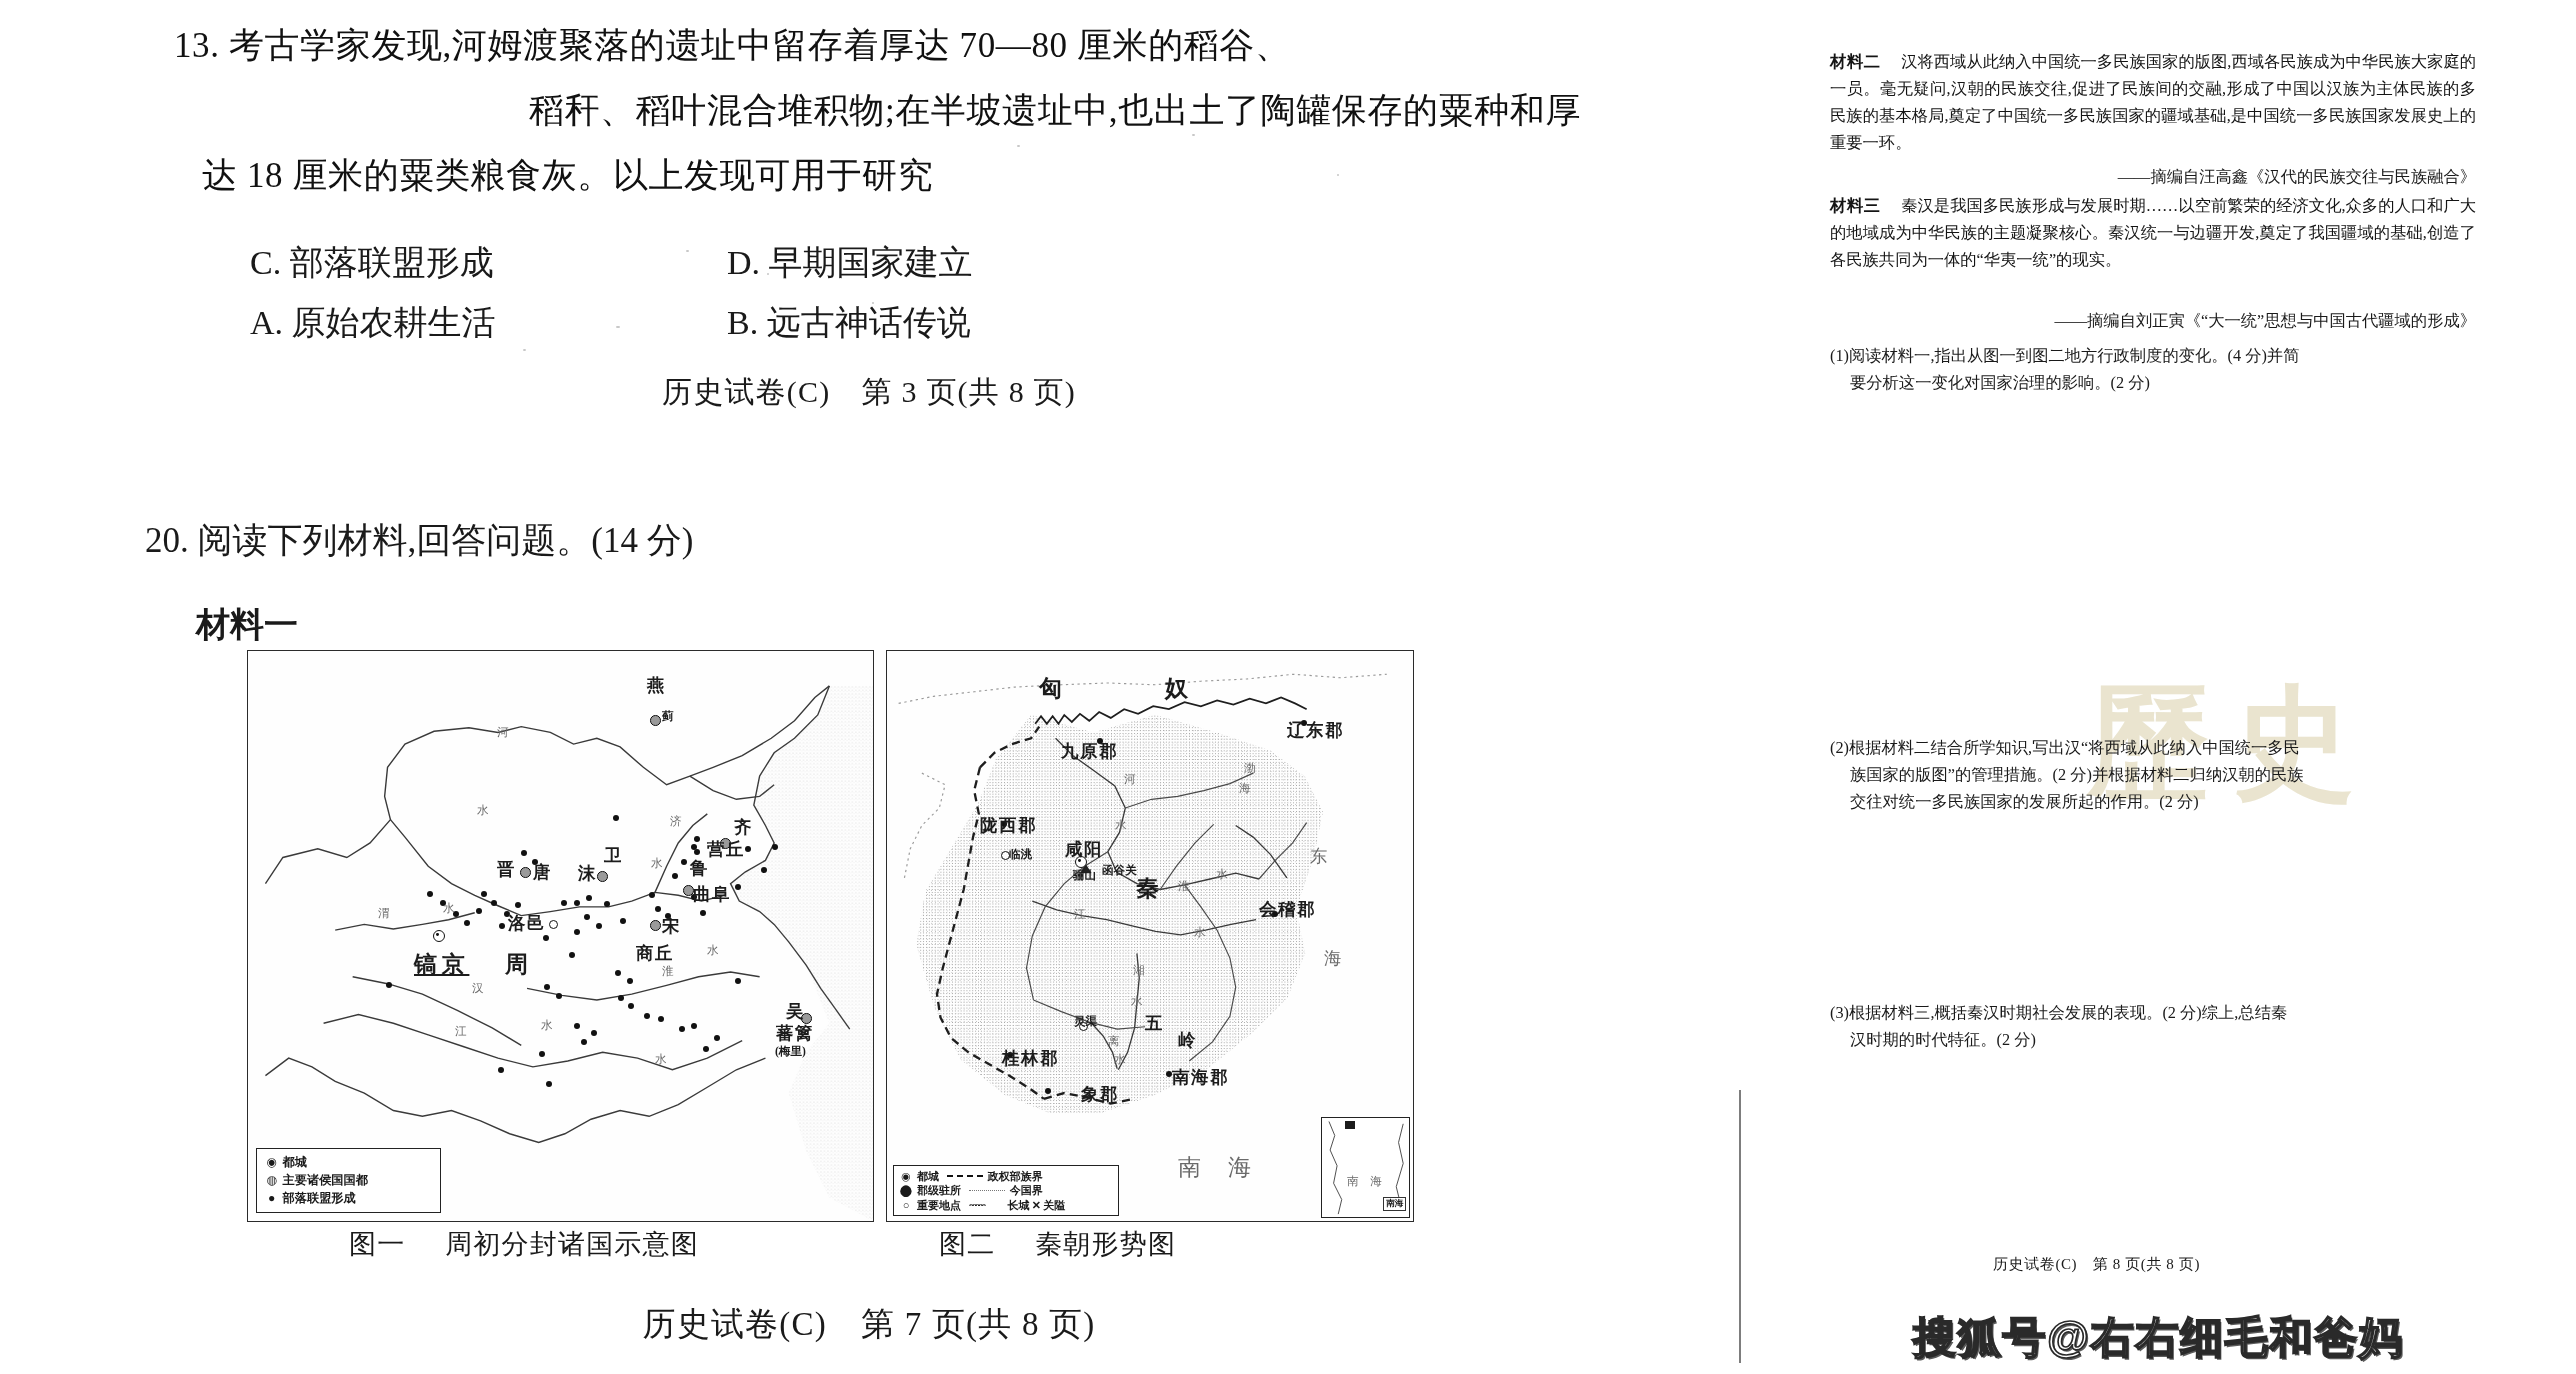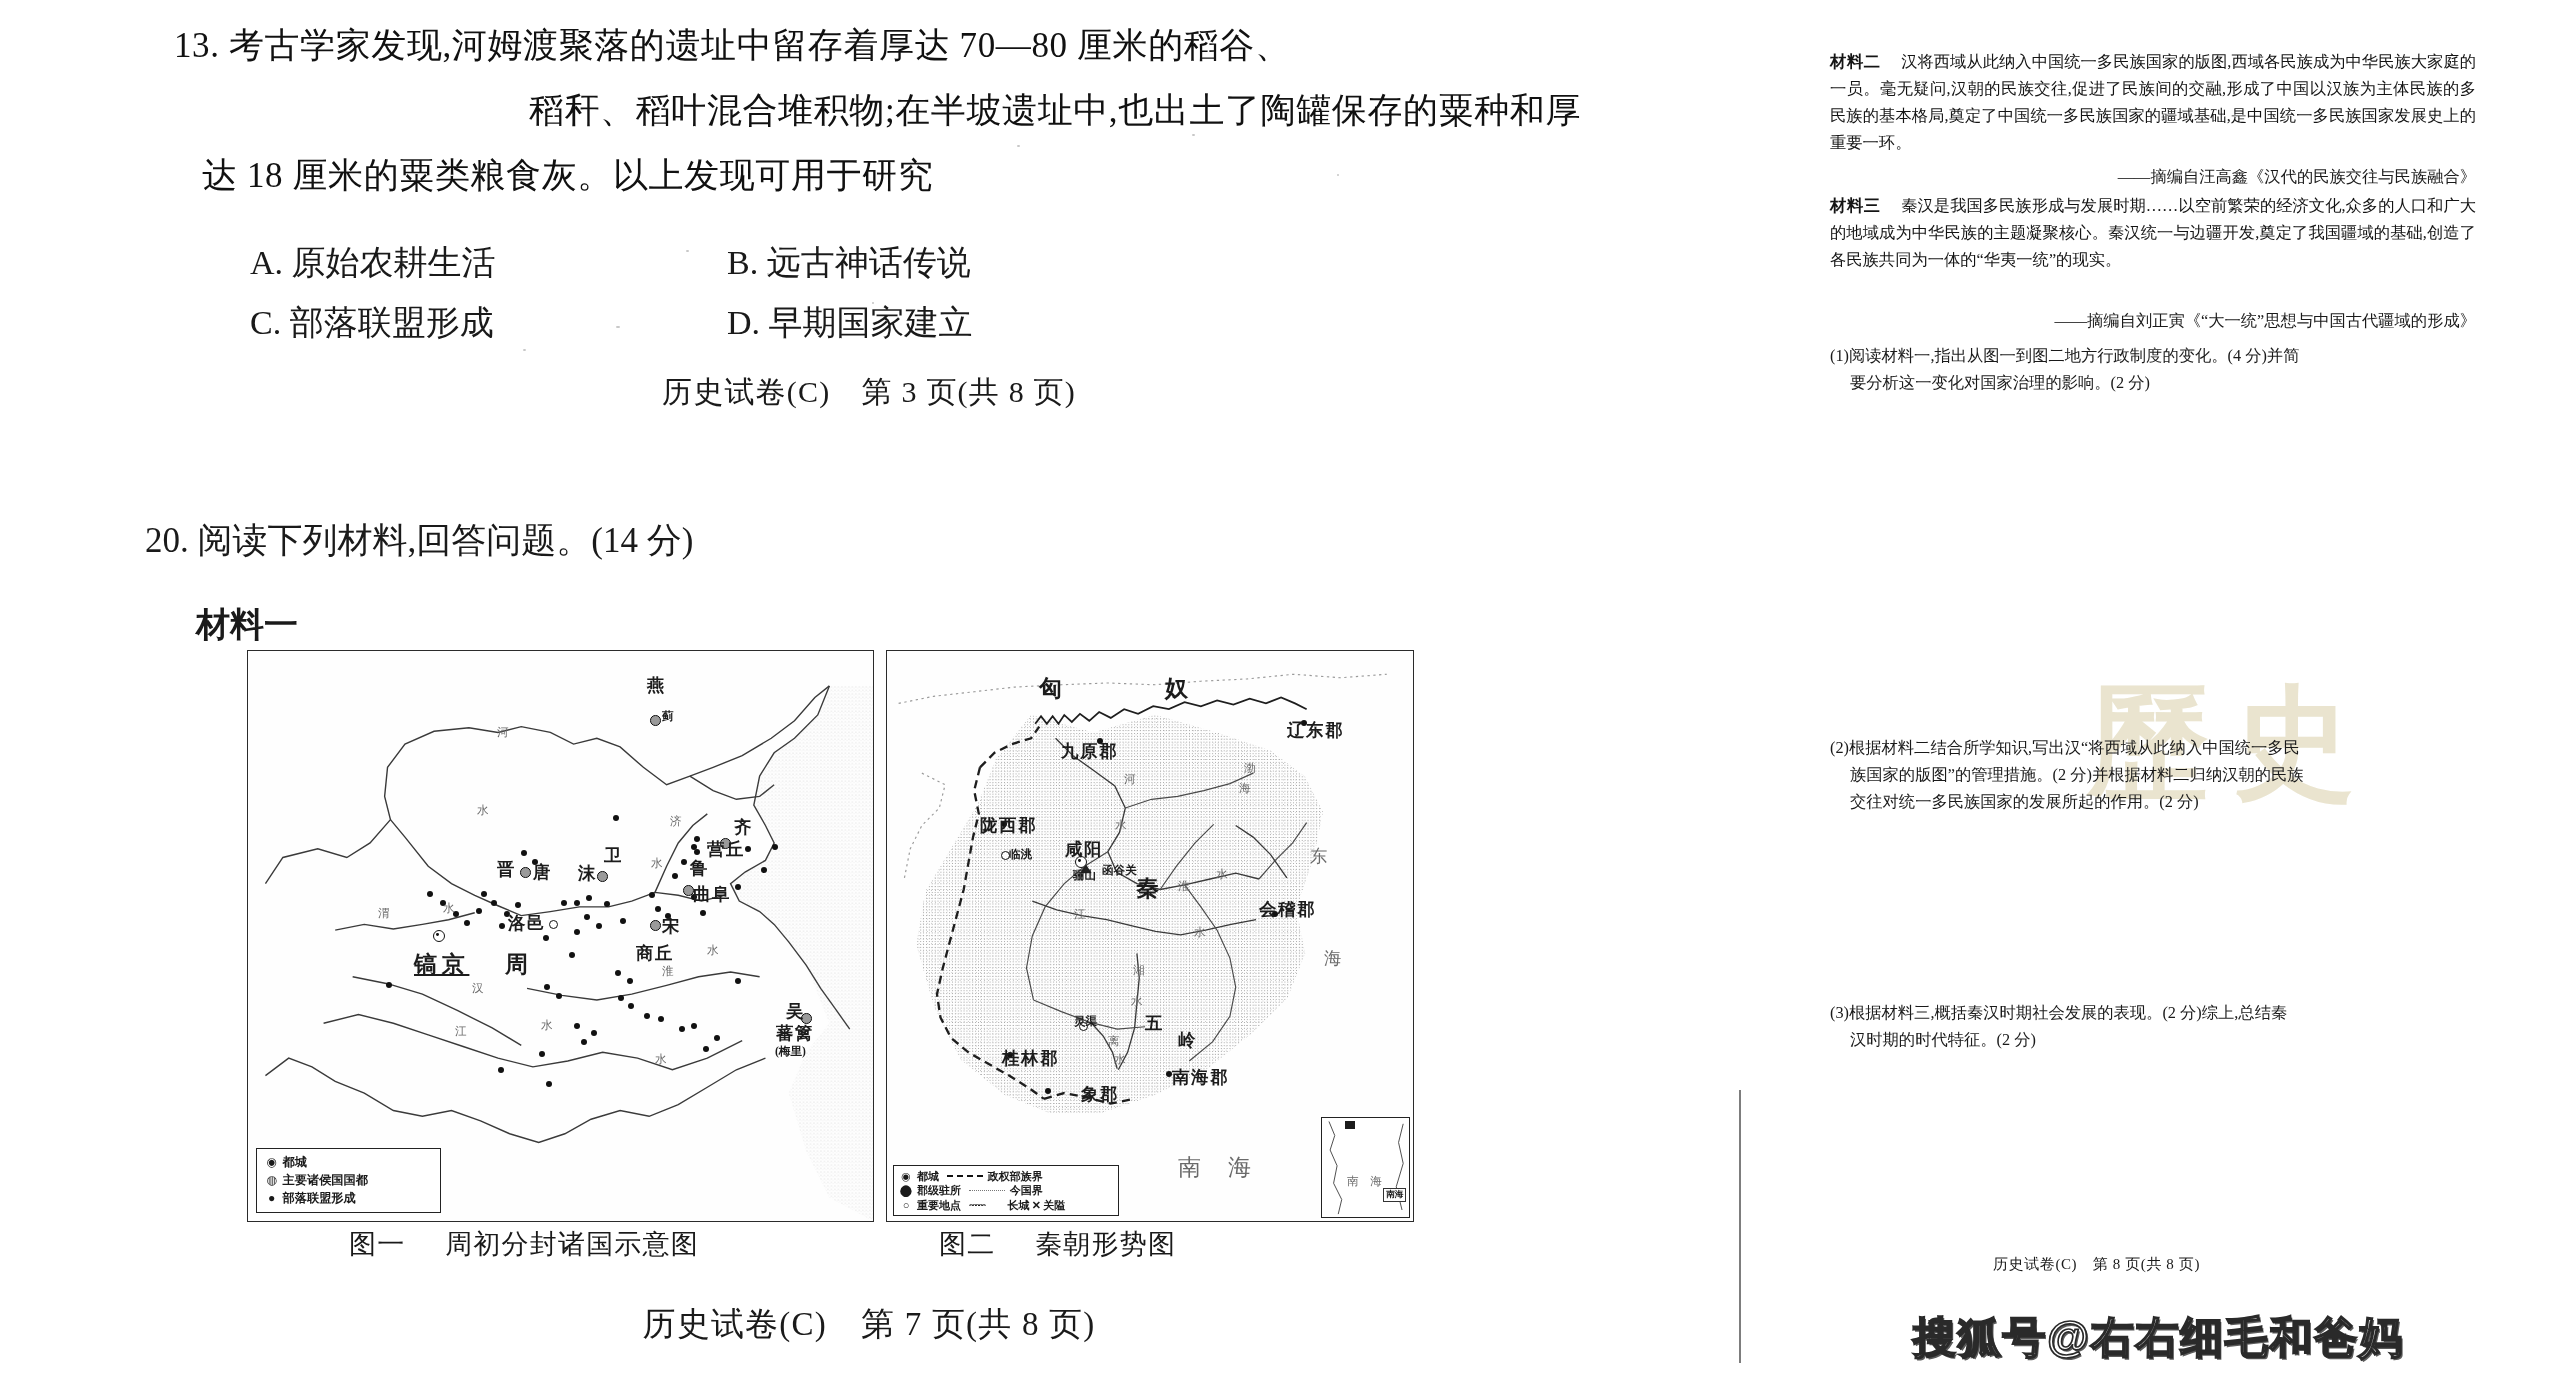--- a/index.html
+++ b/index.html
@@ -219,21 +219,21 @@
   .inset-box {
     position: absolute;
     right: 3.5px; bottom: 3.5px;
     width: 87px; height: 99px;
     border: 1.7px solid #222;
     background: #fff;
     overflow: hidden;
   }
   .inset-label {
     position: absolute;
-    right: 2.3px; bottom: 15px;
+    right: 2.3px; bottom: 6px;
     border: 1.2px solid #333;
     font-size: 8.7px;
     padding: 0 1.7px;
     background: #fff;
     font-weight: bold;
   }
 
   .fig-captions {
     position: absolute;
     left: 247px; top: 1226px;
@@ -344,26 +344,26 @@
 <div id="left-page">
 
   <div class="q-block q13 nosel">
     <div class="line l1">13. 考古学家发现,河姆渡聚落的遗址中留存着厚达 70—80 厘米的稻谷、</div>
     <div class="line l2">稻秆、稻叶混合堆积物;在半坡遗址中,也出土了陶罐保存的粟种和厚</div>
     <div class="line l3">达 18 厘米的粟类粮食灰。以上发现可用于研究</div>
   </div>
 
   <div class="options nosel">
     <div class="opt-row">
+      <div class="opt-c">C. 部落联盟形成</div>
+      <div class="opt-d">D. 早期国家建立</div>
+    </div>
+    <div class="opt-row">
       <div class="opt-a">A. 原始农耕生活</div>
       <div class="opt-b">B. 远古神话传说</div>
-    </div>
-    <div class="opt-row">
-      <div class="opt-c">C. 部落联盟形成</div>
-      <div class="opt-d">D. 早期国家建立</div>
     </div>
   </div>
 
   <div class="page-footer-left nosel" id="footer-p3">历史试卷(C)　第 3 页(共 8 页)</div>
 
   <div class="q-block q20 nosel">
     <div class="q20-title">20. 阅读下列材料,回答问题。(14 分)</div>
     <div class="q20-sub">材料一</div>
   </div>
 

